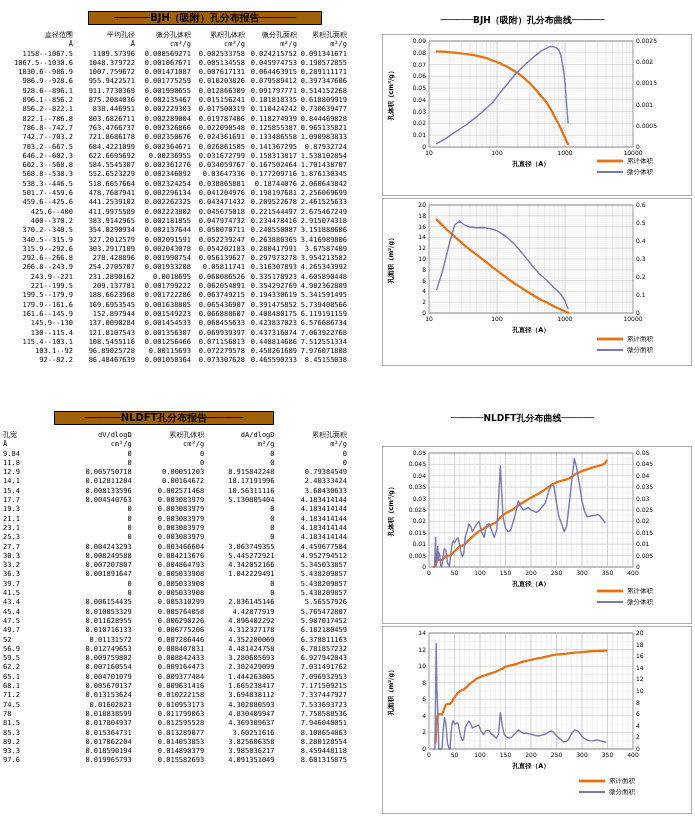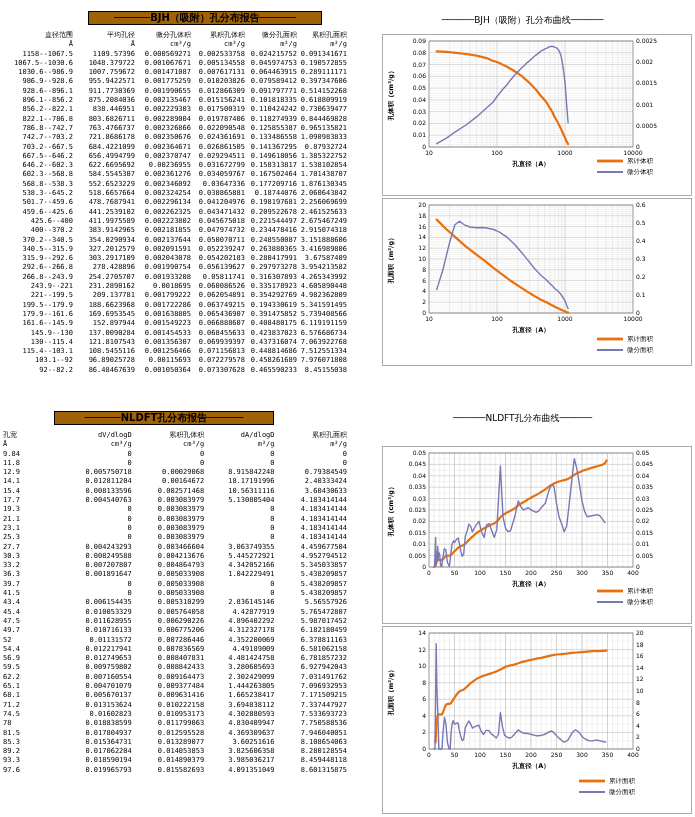--- a/index.html
+++ b/index.html
@@ -7,21 +7,21 @@
        font-family:"DejaVu Sans","Liberation Sans",sans-serif;color:#000;}
   .section{position:absolute;}
   .sec-bjh-table{left:2px;top:6px;width:346px;height:366px;overflow:hidden;}
   .sec-bjh-charts{left:352px;top:6px;width:341px;height:366px;}
   .sec-nldft-table{left:2px;top:404px;width:346px;height:400px;overflow:hidden;}
   .sec-nldft-charts{left:352px;top:404px;width:341px;height:410px;}
   .title-box{border:1px solid #000;font-weight:bold;font-size:10px;line-height:12px;
              text-align:center;padding:0 0;background:#a16207;white-space:nowrap;overflow:hidden;}
   .tb-bjh{margin:5px 0 0 86px;width:232px;}
   .tb-nldft{margin:7px 0 0 52px;width:218px;}
-  .chart-title{font-weight:normal;font-size:9px;text-align:center;margin-top:8px;white-space:nowrap;}
+  .chart-title{font-weight:bold;font-size:9px;text-align:center;margin-top:8px;white-space:nowrap;}
   .tablewrap{margin-top:6px;overflow:hidden;}
   table{border-collapse:collapse;table-layout:fixed;width:100%;}
   th,td{font-family:"DejaVu Sans Mono","Liberation Mono",monospace;font-size:7px;line-height:9.3px;
         text-align:right;padding:0 1px;white-space:nowrap;overflow:hidden;font-weight:normal;}
   td.left,th.left{text-align:left;margin-top:19px;}
   .chart-box{position:absolute;border:1px solid #ababab;background:#fff;}
   .cb1{left:30px;top:28px;width:308px;height:160px;}
   .cb2{left:30px;top:192px;width:308px;height:166px;}
   .cb3{left:30px;top:42px;width:308px;height:176px;}
   .cb4{left:30px;top:222px;width:308px;height:186px;}
@@ -144,28 +144,20 @@
           </tr>
           <tr>
             <td>703.2--667.5</td>
             <td>684.4221099</td>
             <td>0.002364671</td>
             <td>0.026861505</td>
             <td>0.141367295</td>
             <td>0.87932724</td>
           </tr>
           <tr>
-            <td>667.5--646.2</td>
-            <td>656.4994799</td>
-            <td>0.002370747</td>
-            <td>0.029294511</td>
-            <td>0.149618056</td>
-            <td>1.385322752</td>
-          </tr>
-          <tr>
             <td>646.2--602.3</td>
             <td>622.6695692</td>
             <td>0.00236955</td>
             <td>0.031672799</td>
             <td>0.158313817</td>
             <td>1.538102854</td>
           </tr>
           <tr>
             <td>602.3--568.8</td>
             <td>584.5545307</td>
@@ -176,21 +168,21 @@
           </tr>
           <tr>
             <td>568.8--538.3</td>
             <td>552.6523229</td>
             <td>0.002346092</td>
             <td>0.03647336</td>
             <td>0.177209716</td>
             <td>1.876130345</td>
           </tr>
           <tr>
-            <td>538.3--645.2</td>
+            <td>538.3--446.5</td>
             <td>518.6657664</td>
             <td>0.002324254</td>
             <td>0.038865881</td>
             <td>0.18744076</td>
             <td>2.060643842</td>
           </tr>
           <tr>
             <td>501.7--459.6</td>
             <td>478.7687941</td>
             <td>0.002296134</td>
@@ -614,21 +606,21 @@
           <tr>
             <td class="left">11.8</td>
             <td>0</td>
             <td>0</td>
             <td>0</td>
             <td>0</td>
           </tr>
           <tr>
             <td class="left">12.9</td>
             <td>0.005750718</td>
-            <td>0.00029068</td>
+            <td>0.00051203</td>
             <td>8.915842248</td>
             <td>0.79384549</td>
           </tr>
           <tr>
             <td class="left">14.1</td>
             <td>0.012811204</td>
             <td>0.00164672</td>
             <td>18.17191996</td>
             <td>2.40333424</td>
           </tr>
@@ -743,27 +735,20 @@
             <td>0.006775206</td>
             <td>4.312327178</td>
             <td>6.182180459</td>
           </tr>
           <tr>
             <td class="left">52</td>
             <td>0.01131572</td>
             <td>0.007286446</td>
             <td>4.352200069</td>
             <td>6.378811163</td>
-          </tr>
-          <tr>
-            <td class="left">54.4</td>
-            <td>0.012217941</td>
-            <td>0.007836569</td>
-            <td>4.49189009</td>
-            <td>6.581062158</td>
           </tr>
           <tr>
             <td class="left">56.9</td>
             <td>0.012749653</td>
             <td>0.008407831</td>
             <td>4.481424758</td>
             <td>6.781857232</td>
           </tr>
           <tr>
             <td class="left">59.5</td>

